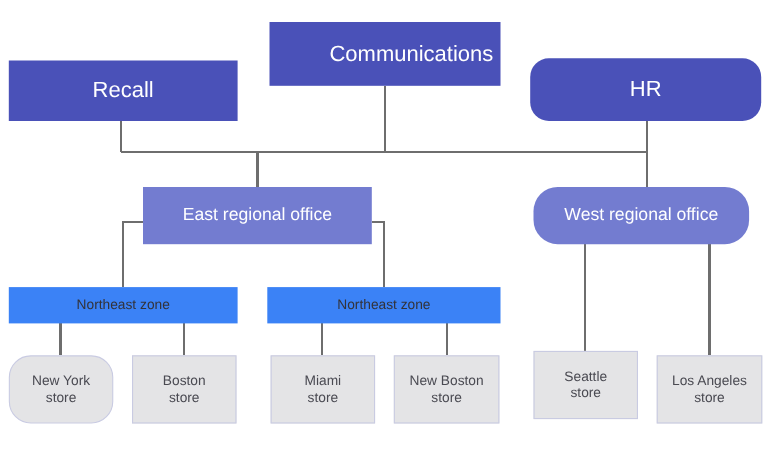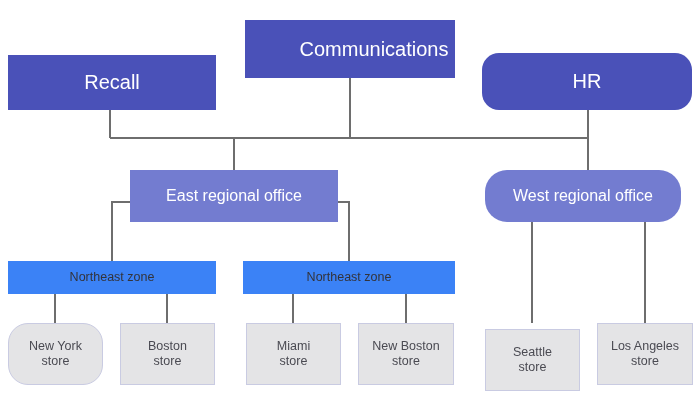--- a/index.html
+++ b/index.html
@@ -129,21 +129,21 @@
 store</span>
   </div>
   <div class="node tier-store" style="left: 246px; top: 323px; width: 95px; height: 62px;">
     <span class="node-label">Miami
 store</span>
   </div>
   <div class="node tier-store" style="left: 358px; top: 323px; width: 96px; height: 62px;">
     <span class="node-label">New Boston
 store</span>
   </div>
-  <div class="node tier-store" style="left: 485px; top: 329px; width: 95px; height: 62px; justify-content: center;">
+  <div class="node tier-store" style="left: 485px; top: 319px; width: 95px; height: 62px; justify-content: center;">
     <span class="node-label">Seattle
 store</span>
   </div>
   <div class="node tier-store" style="left: 597px; top: 323px; width: 96px; height: 62px;">
     <span class="node-label">Los Angeles
 store</span>
   </div>
 
 </div>
 

